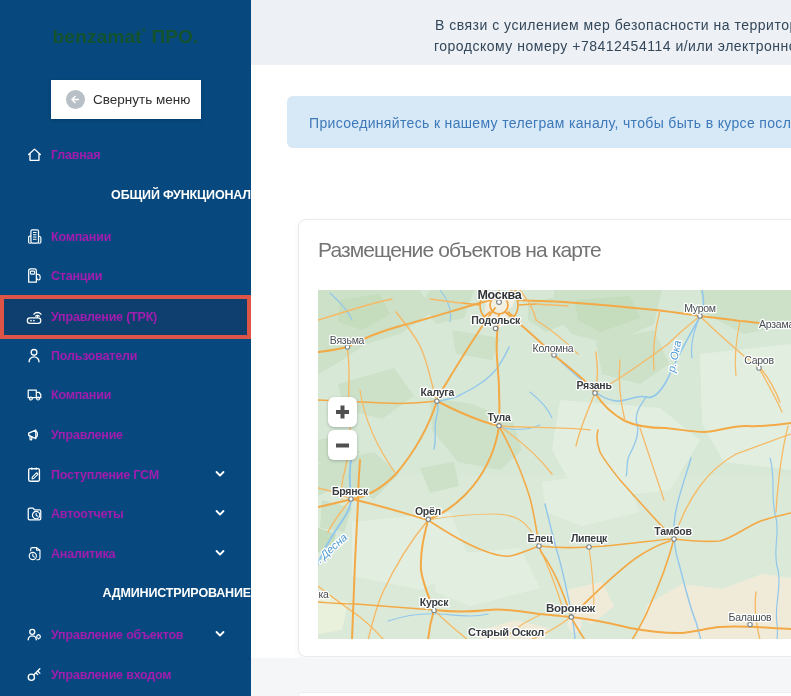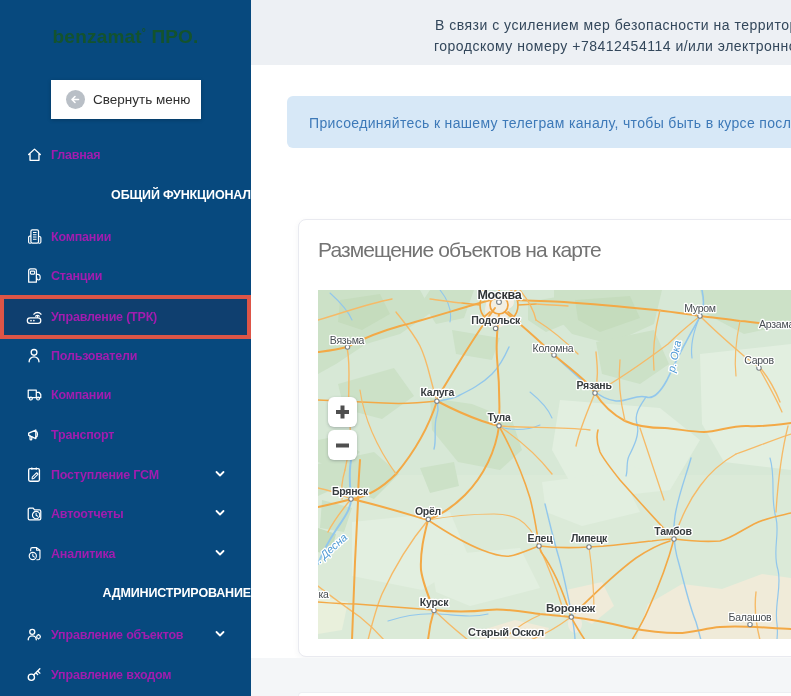--- a/index.html
+++ b/index.html
@@ -246,21 +246,21 @@
           <circle cx="5.5" cy="14" r="1.6" fill="none" stroke="#fff" stroke-width="1.3"></circle>
           <circle cx="13.5" cy="14" r="1.6" fill="none" stroke="#fff" stroke-width="1.3"></circle>
         </svg>
         <div class="lb">Компании</div>
       </div>
       <div class="mitem" style="top:415px">
         <svg class="ic" viewBox="0 0 19 19">
           <path d="M3 8 L11 4.5 V14 L3 10.5 Z" fill="none" stroke="#fff" stroke-width="1.5" stroke-linejoin="round"></path>
           <path d="M11 6 C13.5 6.5 13.5 12 11 12.5 M4.5 11 V14.5 a1 1 0 0 0 2 0 V11.8" fill="none" stroke="#fff" stroke-width="1.4" stroke-linecap="round"></path>
         </svg>
-        <div class="lb">Транспорт</div>
+        <div class="lb">Управление</div>
       </div>
       <div class="mitem" style="top:455px">
         <svg class="ic" viewBox="0 0 19 19">
           <rect x="3" y="3" width="12" height="14" rx="1.5" fill="none" stroke="#fff" stroke-width="1.5"></rect>
           <path d="M6.5 3 h5 M6.5 1.8 v2.4 M11.5 1.8 v2.4" stroke="#fff" stroke-width="1.3"></path>
           <path d="M7 12.5 L12 7.5 L13.5 9 L8.5 14 L6.8 14.4 Z" fill="none" stroke="#fff" stroke-width="1.2" stroke-linejoin="round"></path>
         </svg>
         <div class="lb">Поступление ГСМ</div>
         <svg class="ch" viewBox="0 0 12 12">
           <path d="M2.5 4 L6 7.5 L9.5 4" fill="none" stroke="#fff" stroke-width="1.8" stroke-linecap="round" stroke-linejoin="round"></path>

